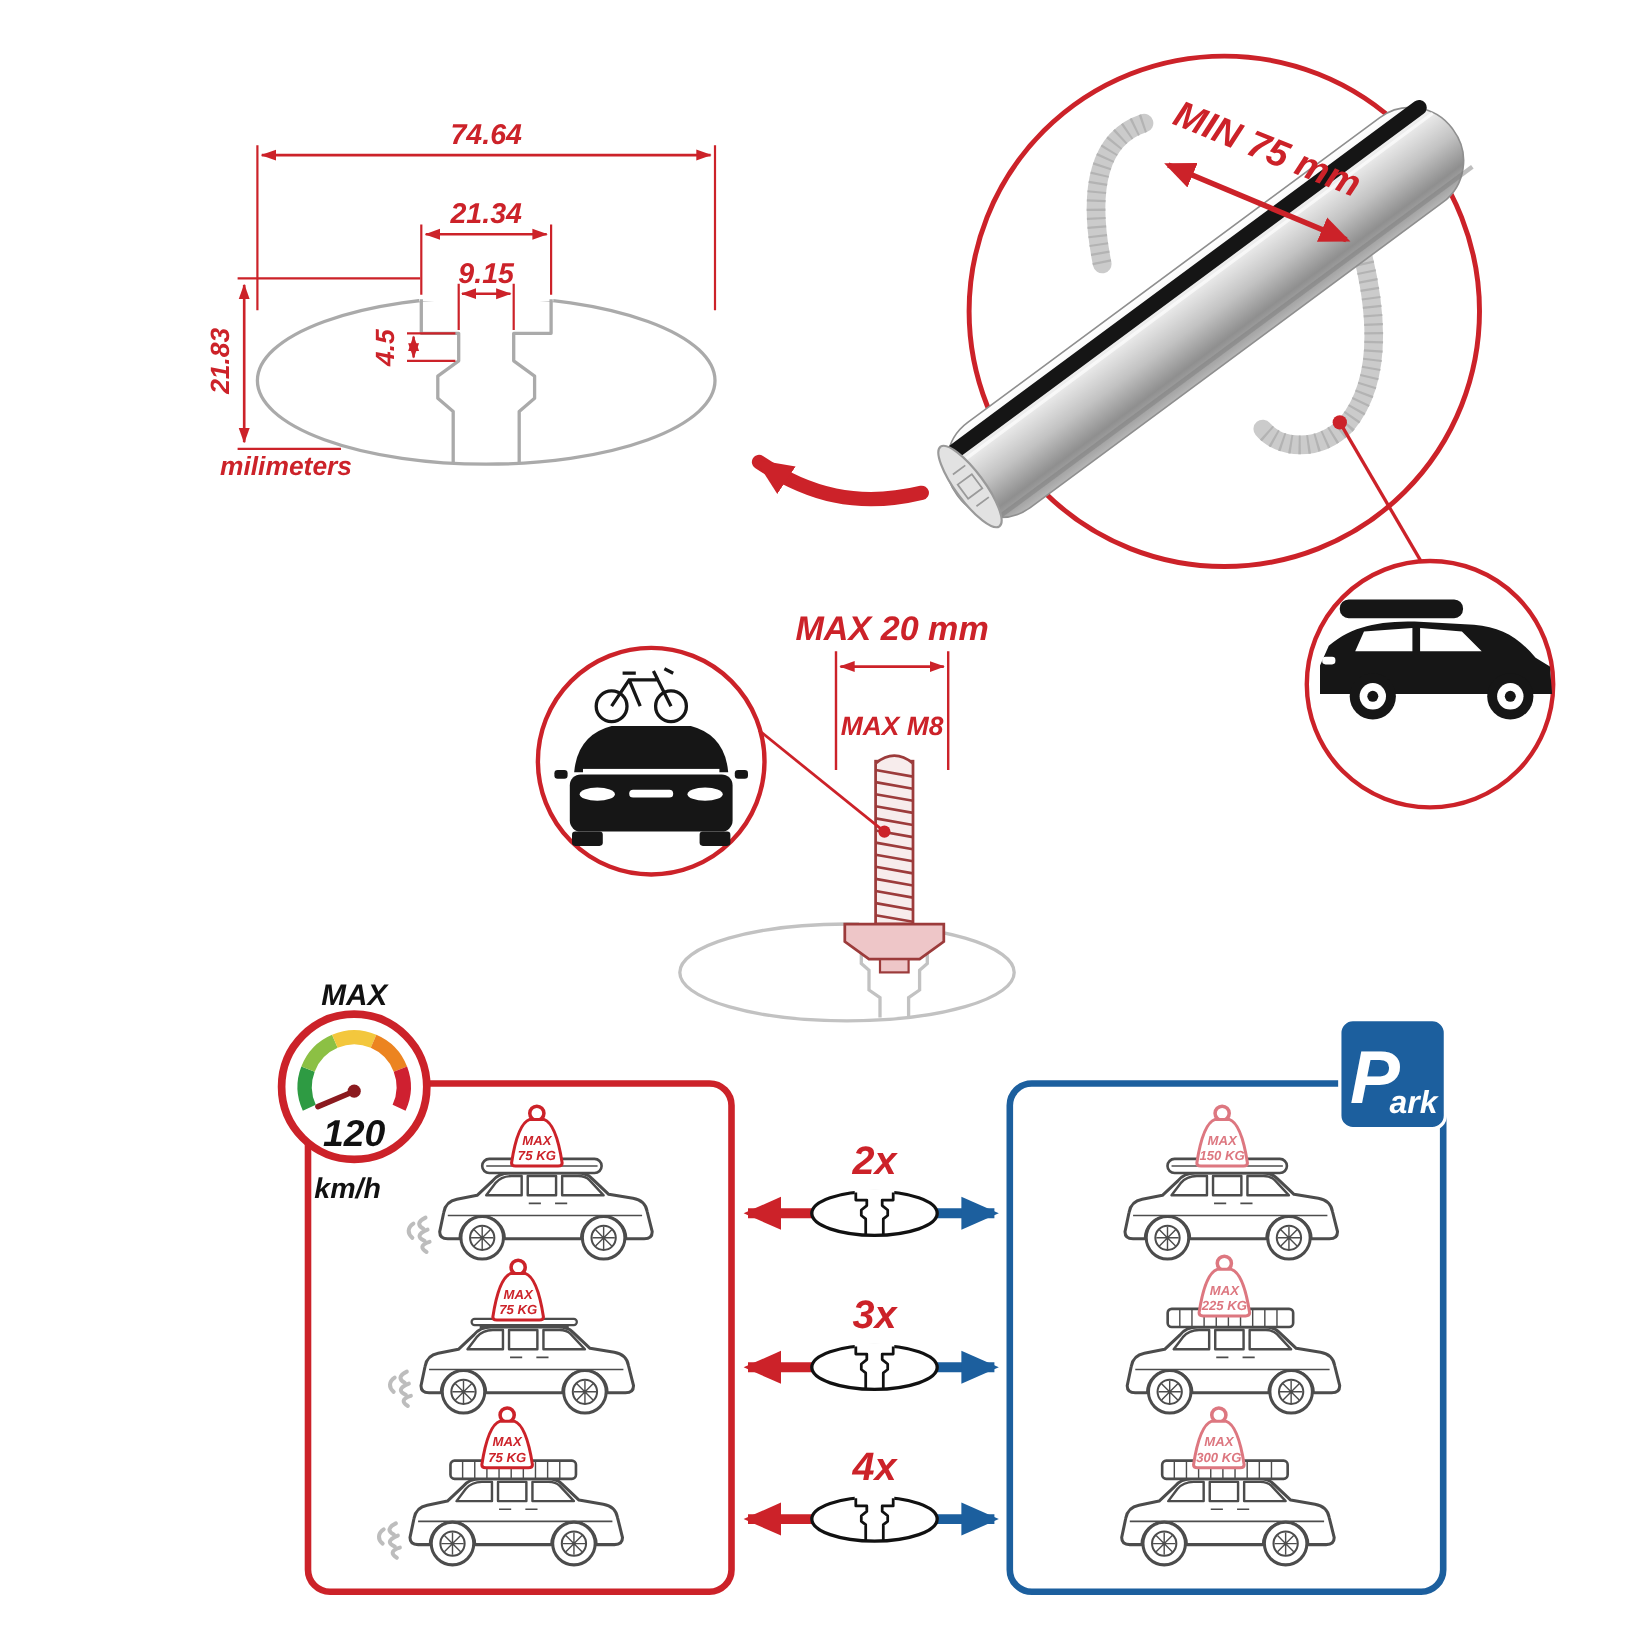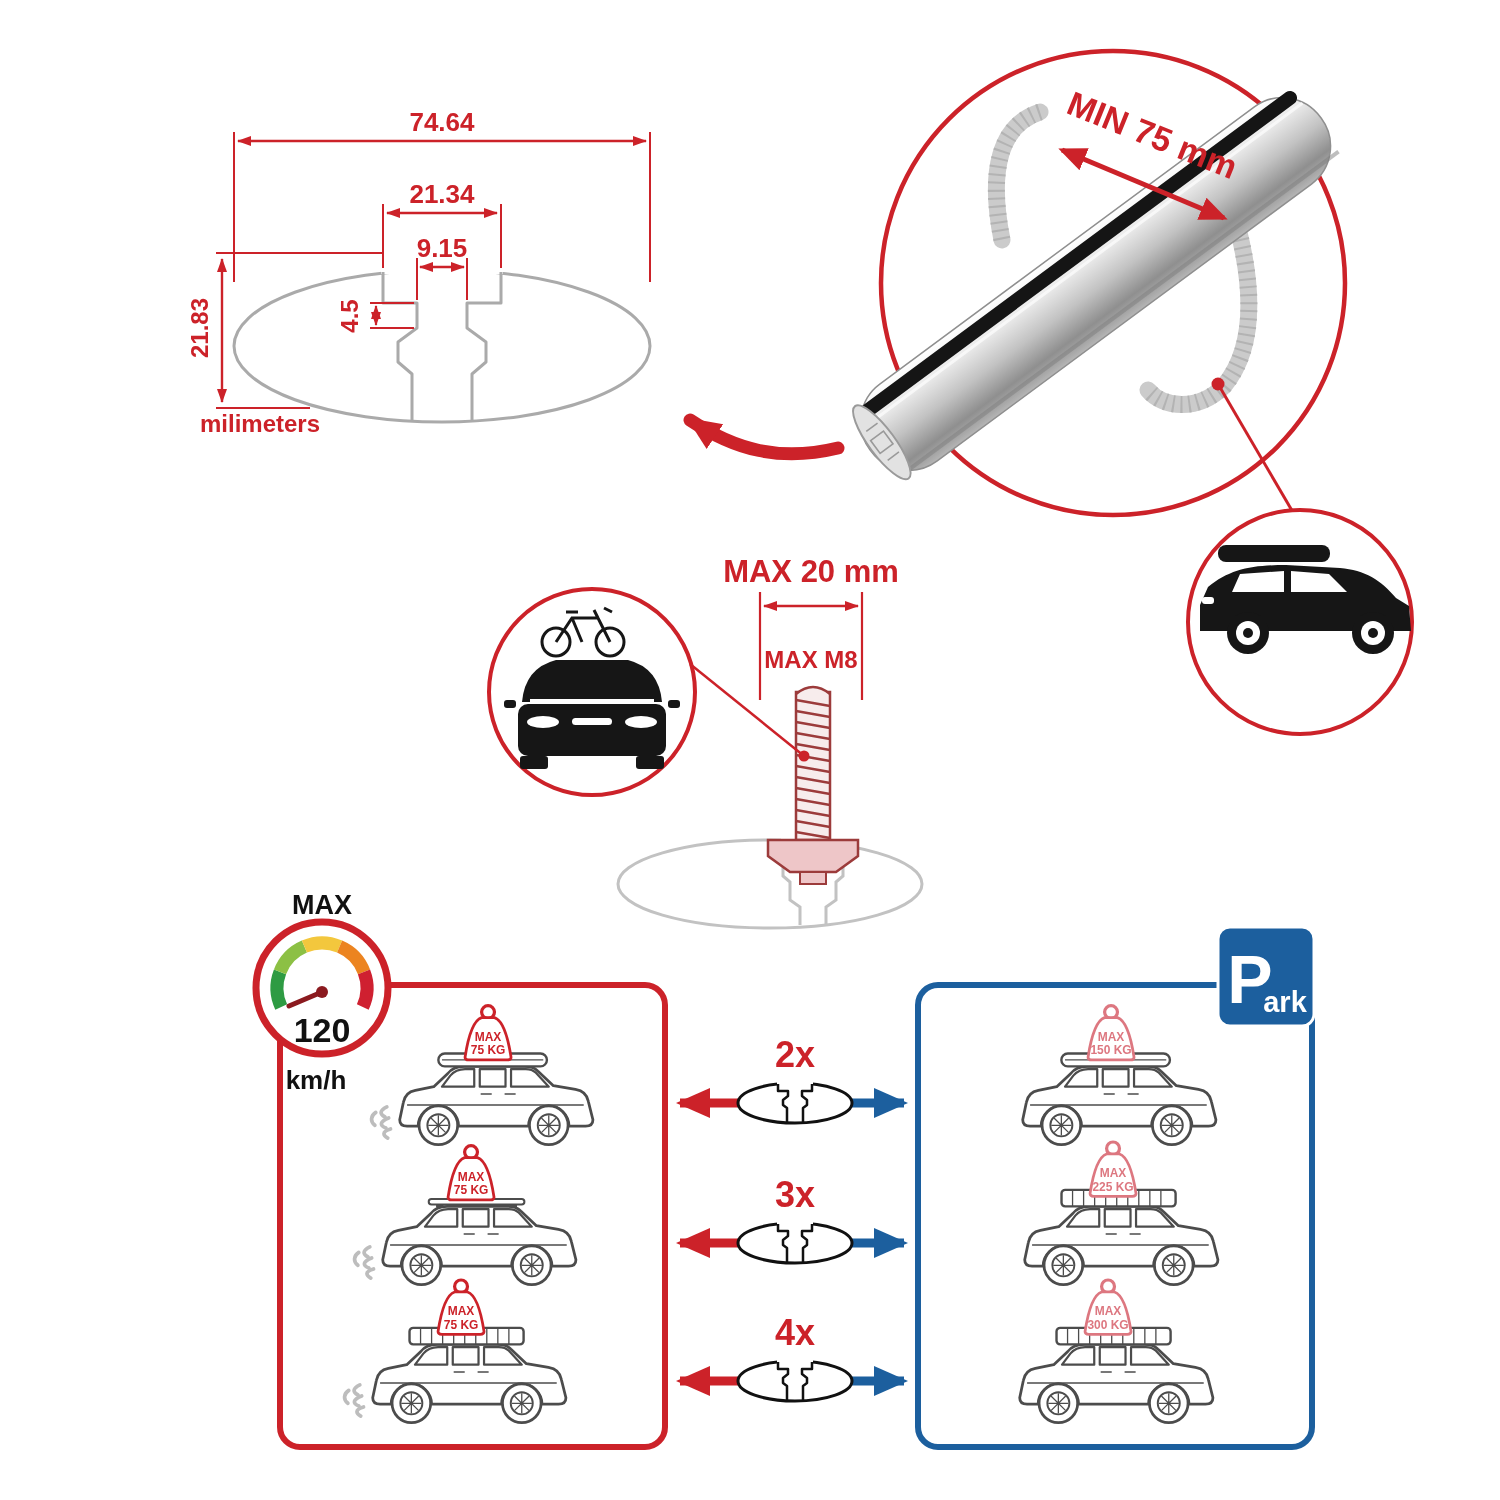--- a/index.html
+++ b/index.html
@@ -1,16 +1,16 @@
 <!DOCTYPE html>
 <html><head>
 <meta charset="utf-8">
 <style>
   html,body{margin:0;padding:0;background:#fff;}
-  .canvas{position:relative;width:1500px;height:1500px;background:#fff;overflow:hidden;}
+  .canvas{position:relative;width:1500px;height:1500px;background:#fff;overflow:hidden;font-style:italic;}
   svg text{font-family:"Liberation Sans", sans-serif;}
   .dimT{fill:#cc2229;font-weight:bold;font-size:26px;text-anchor:middle;}
   .dimTv{fill:#cc2229;font-weight:bold;font-size:24px;text-anchor:middle;}
   .unitT{fill:#cc2229;font-weight:bold;font-size:24px;text-anchor:middle;}
   .minT{fill:#cc2229;font-weight:bold;font-size:34px;text-anchor:middle;}
   .max20T{fill:#cc2229;font-weight:bold;font-size:31px;text-anchor:middle;}
   .maxm8T{fill:#cc2229;font-weight:bold;font-size:24px;text-anchor:middle;}
   .gaugeMax{fill:#111;font-weight:bold;font-size:27px;text-anchor:middle;}
   .gaugeVal{fill:#111;font-weight:bold;font-size:34px;text-anchor:middle;}
   .gaugeUnits{fill:#111;font-weight:bold;font-size:26px;text-anchor:middle;}

